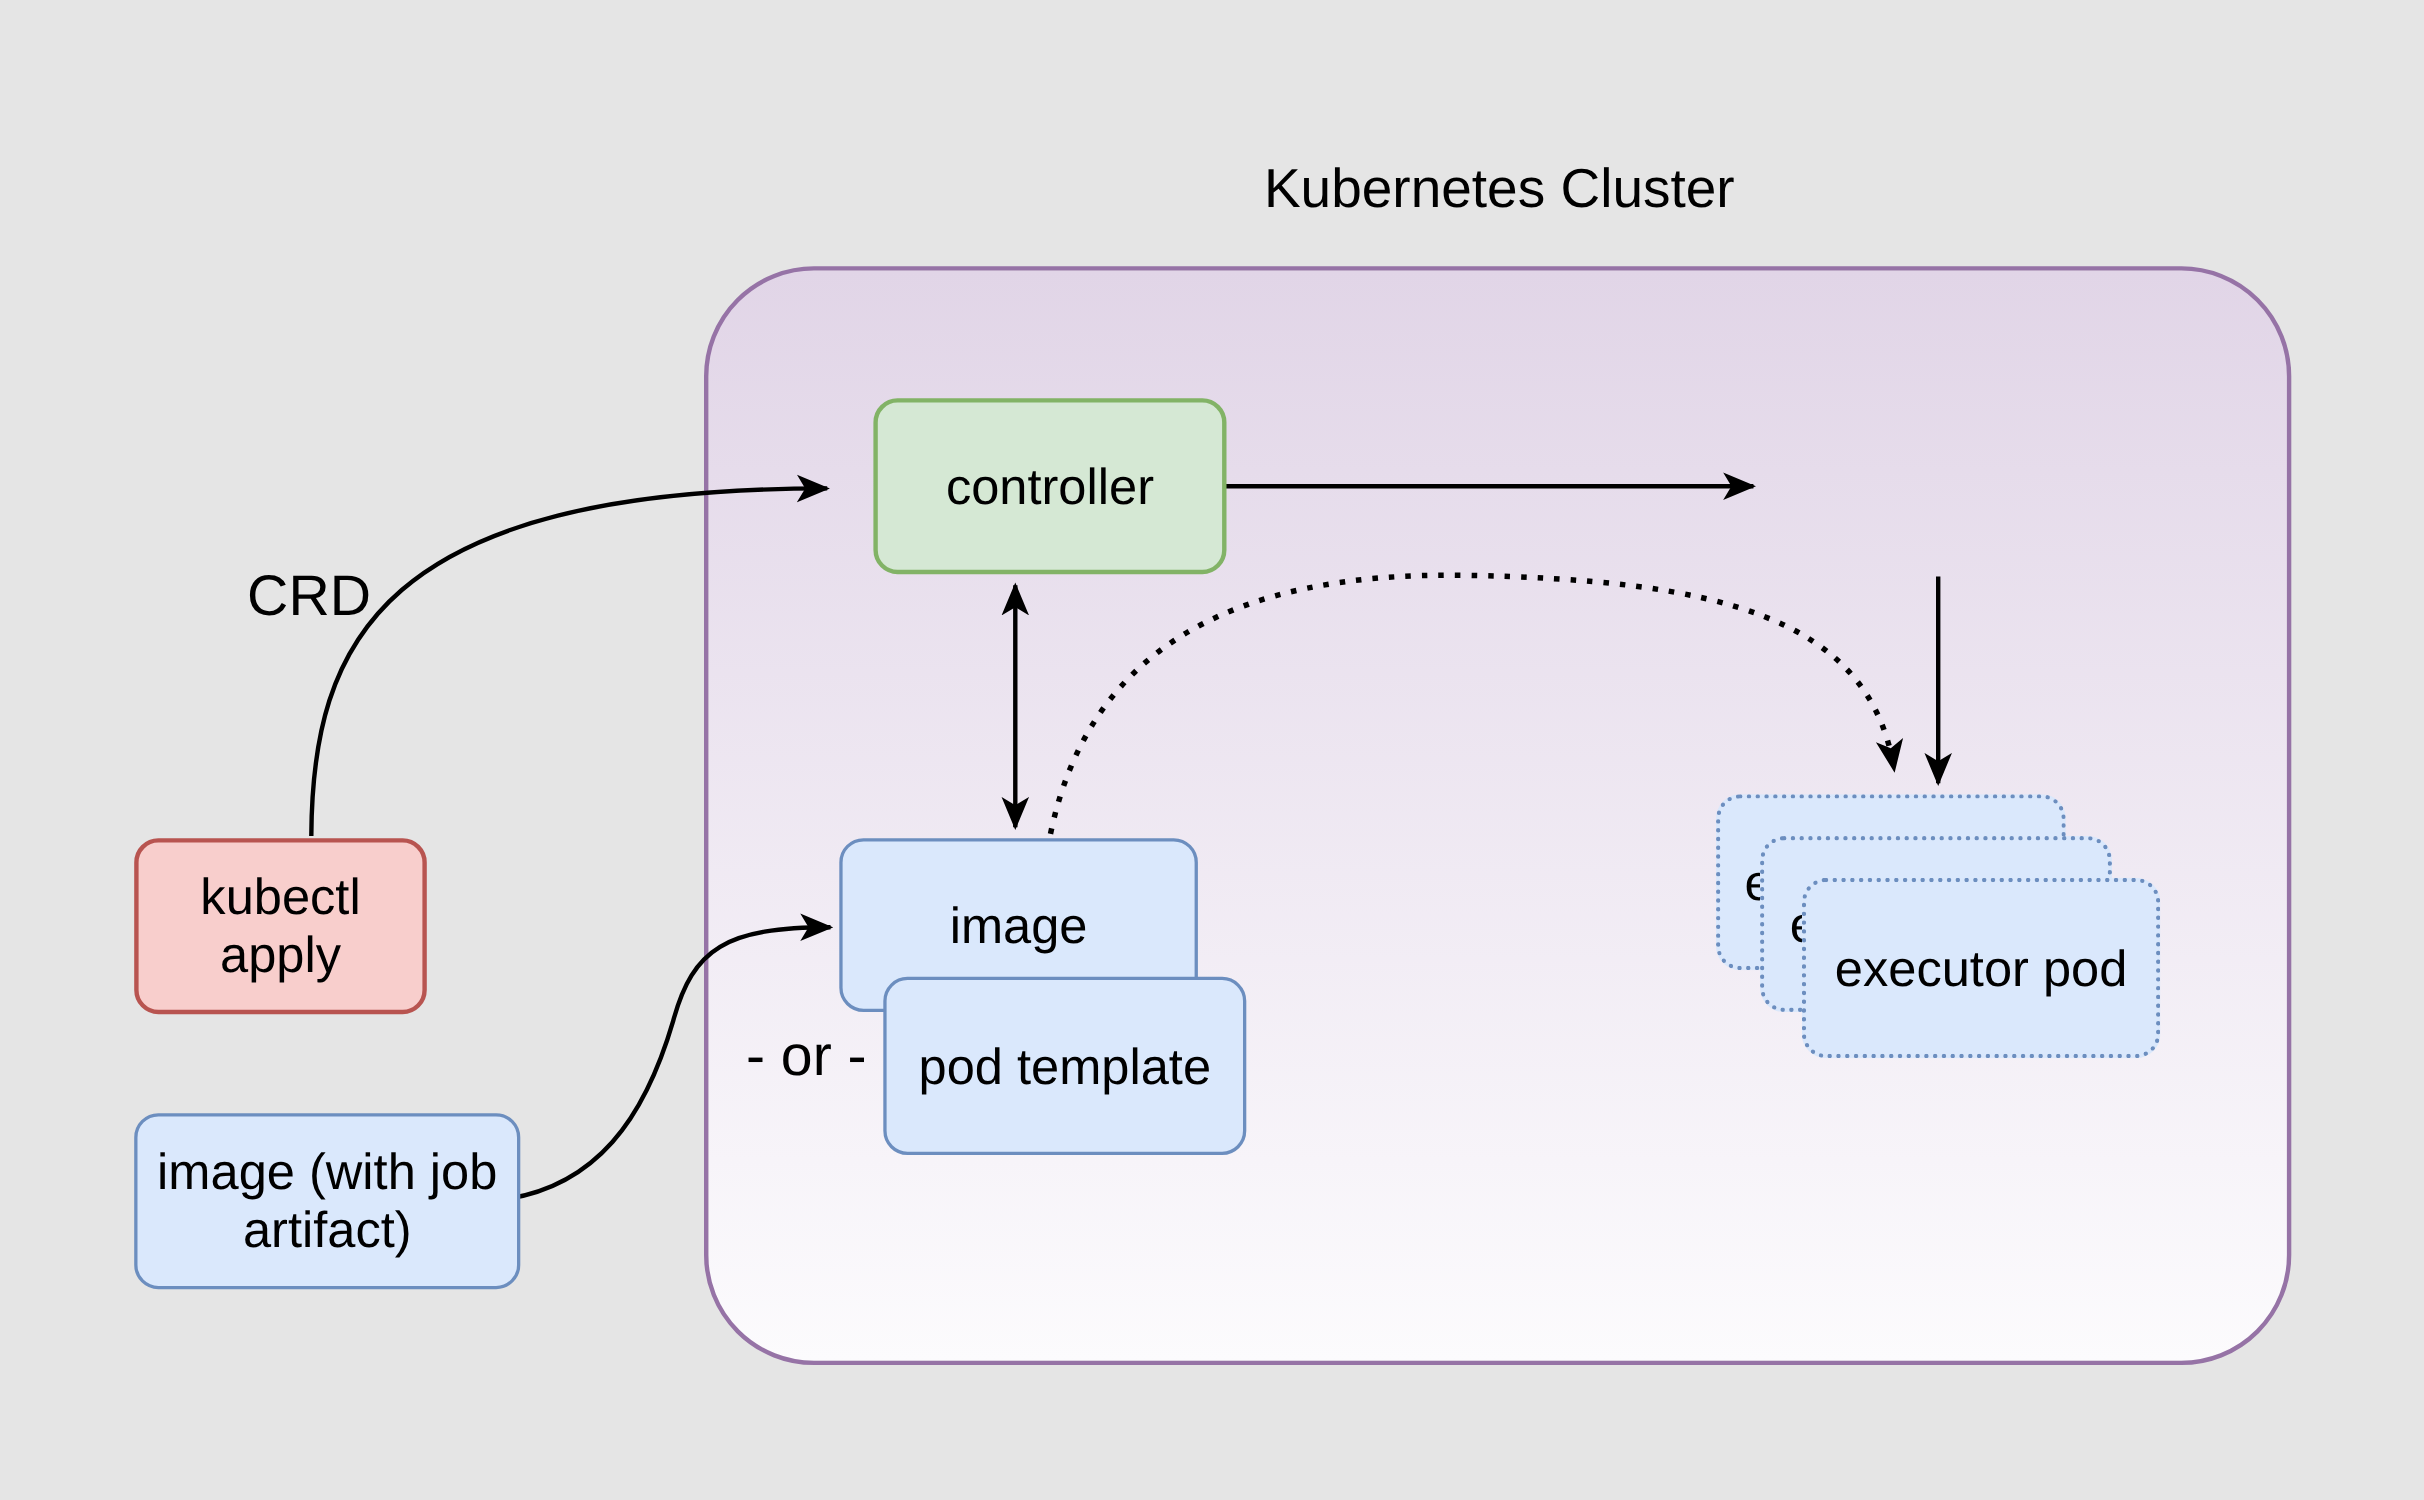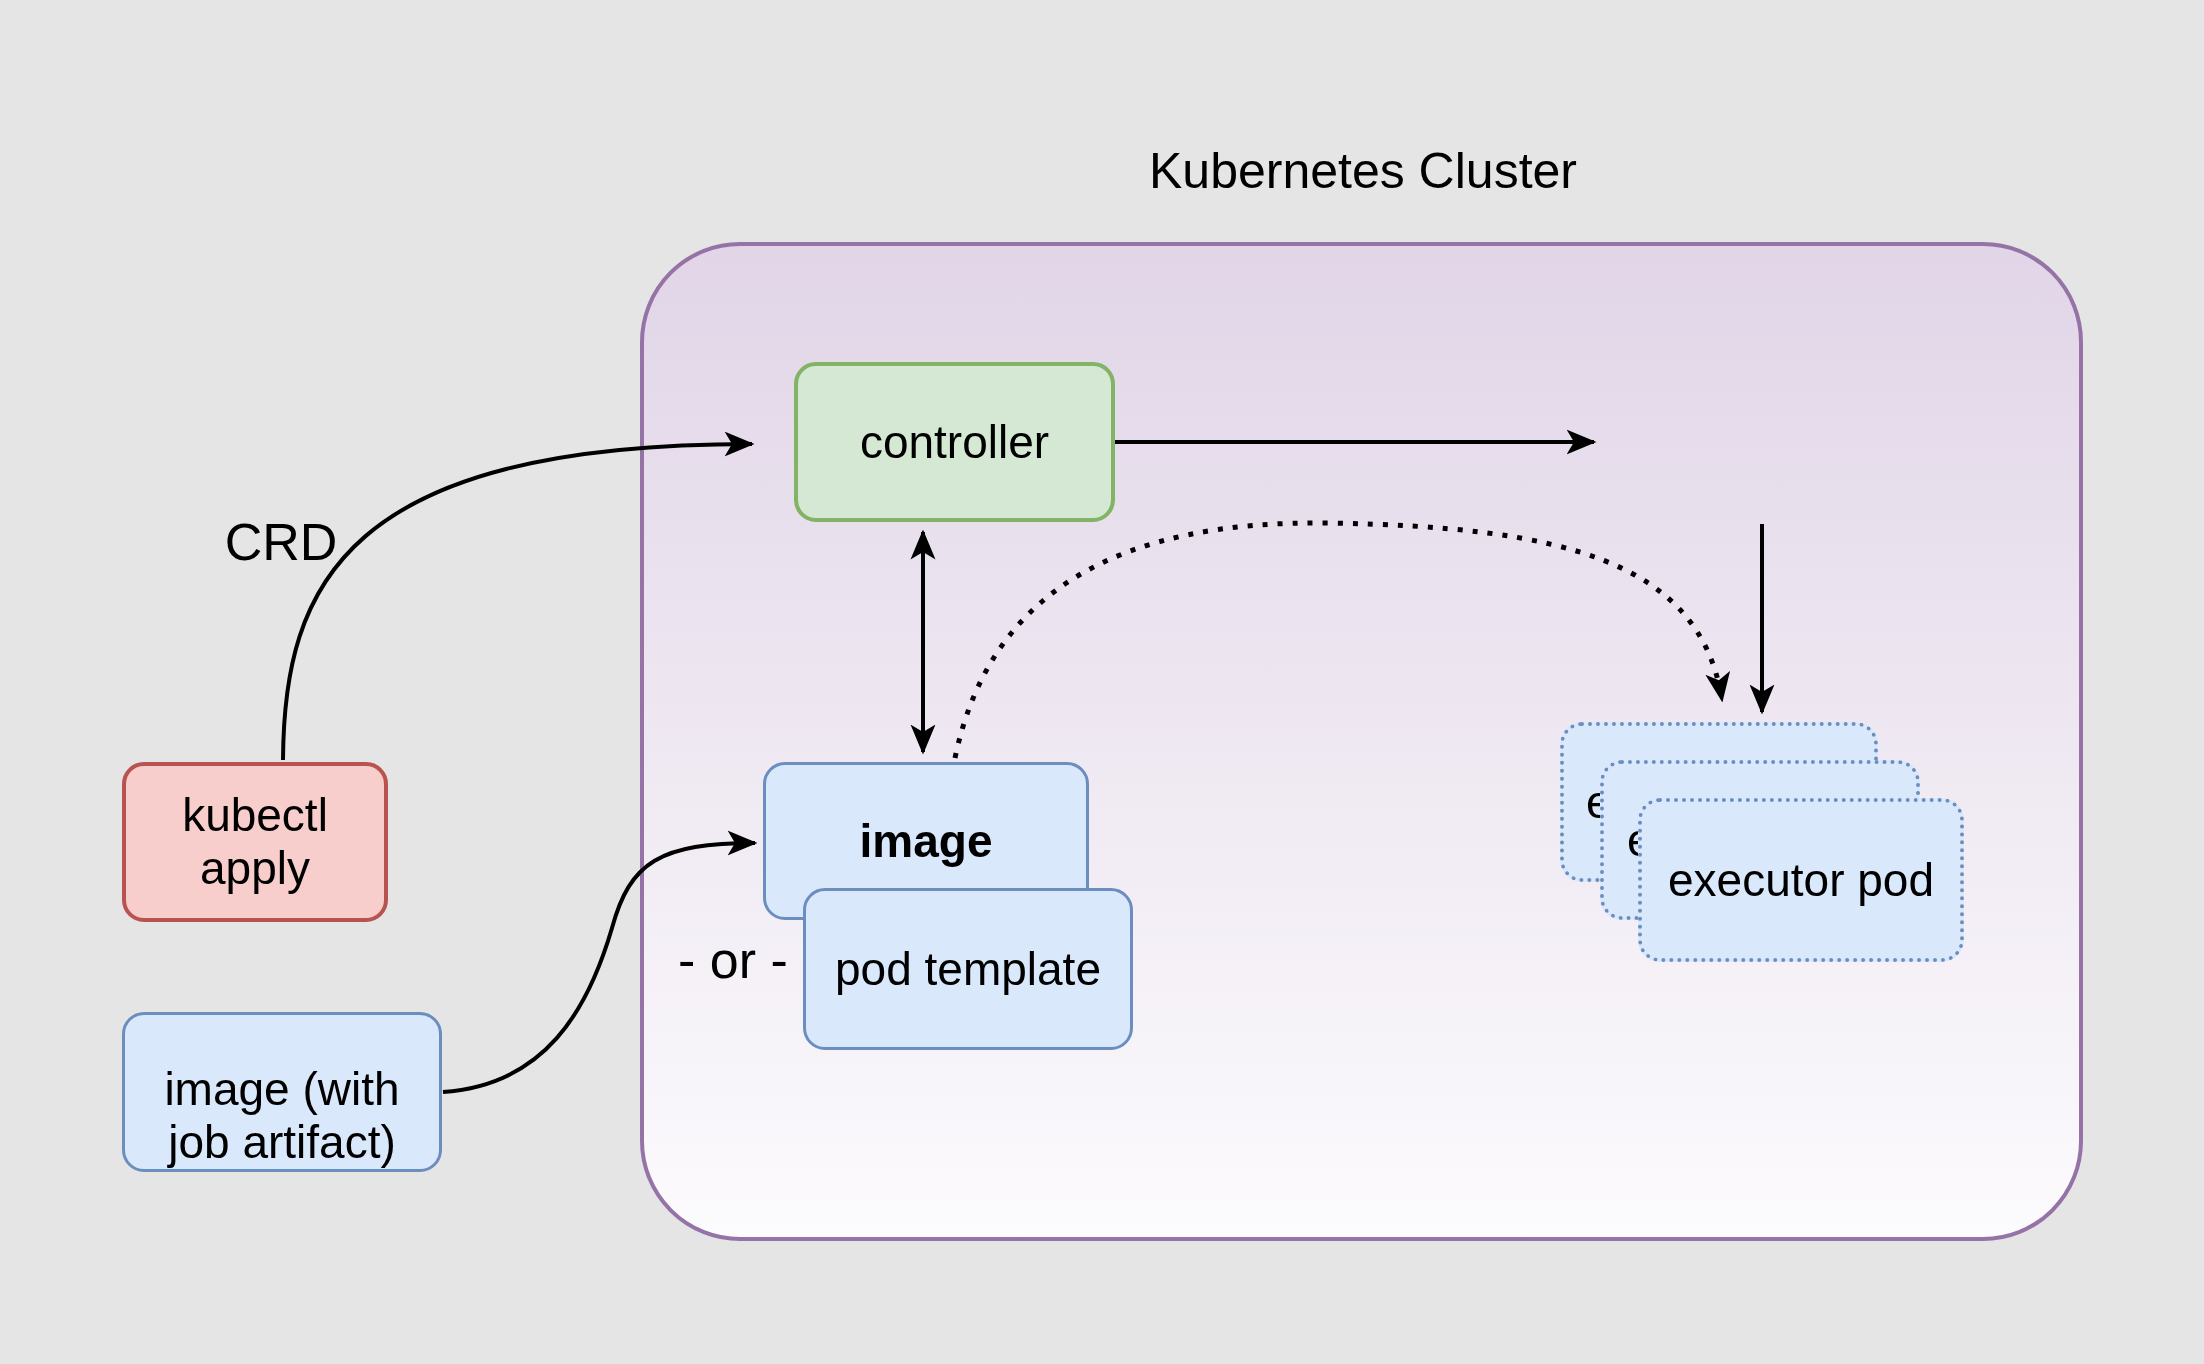--- a/index.html
+++ b/index.html
@@ -37,24 +37,24 @@
     box-sizing:border-box;
     border-radius:22px;
     line-height:1.15;
   }
   .green{background:var(--green-fill,#d5e8d4);border:4px solid var(--green-stroke,#82b366);}
   .blue{background:var(--blue-fill,#dae8fc);border:3px solid var(--blue-stroke,#6c8ebf);}
   .red{background:var(--red-fill,#f8cecc);border:4px solid var(--red-stroke,#b85450);}
   .blue-dotted{background:var(--blue-fill,#dae8fc);border:4px dotted var(--blue-stroke,#6c8ebf);}
   .controller{left:762px;top:362px;width:321px;height:160px;z-index:3;margin-left:32px;}
   .driver-pod{left:1602px;top:362px;width:321px;height:160px;z-index:3;}
-  .image-node{left:763px;top:762px;width:326px;height:158px;z-index:3;font-weight:bold;}
+  .image-node{left:763px;top:762px;width:326px;height:158px;z-index:3;}
   .pod-template{left:803px;top:888px;width:330px;height:162px;z-index:4;}
   .kubectl{left:122px;top:762px;width:266px;height:160px;z-index:3;}
-  .image-artifact{left:122px;top:1012px;width:320px;height:160px;z-index:3;padding:0 11px;align-items:flex-end;}
+  .image-artifact{left:122px;top:1012px;width:351px;height:160px;z-index:3;padding:0 11px;}
   .exec1{left:1560px;top:722px;width:318px;height:160px;z-index:3;}
   .exec2{left:1600px;top:760px;width:320px;height:160px;z-index:4;}
   .exec3{left:1638px;top:798px;width:326px;height:164px;z-index:5;}
   .edge-label{
     position:absolute;
     font-size:52px;
     text-align:center;
     z-index:6;
     white-space:nowrap;
   }

